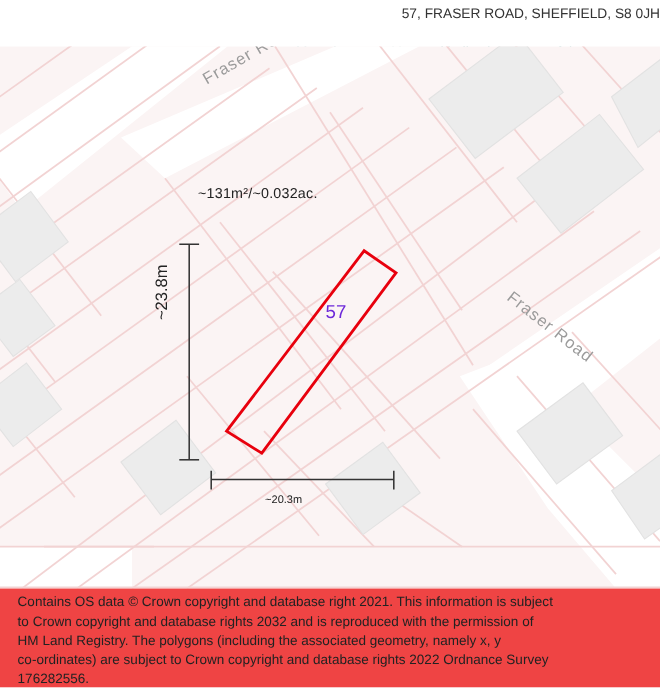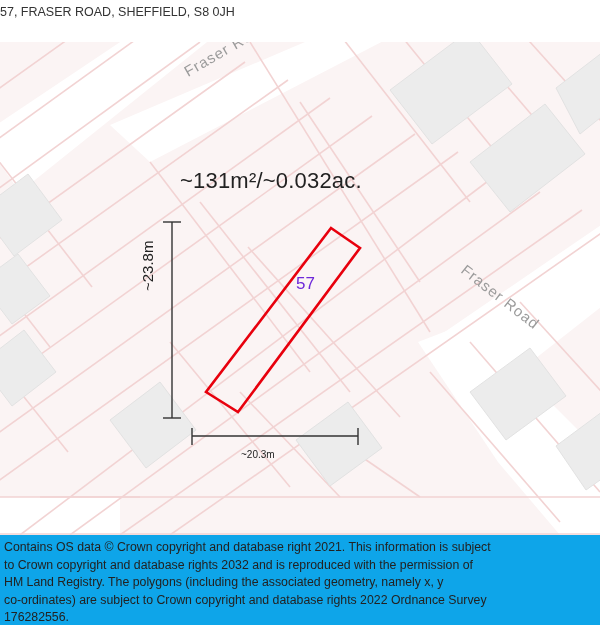--- a/index.html
+++ b/index.html
@@ -18,21 +18,21 @@
     position: relative;
     width: 600px;
     height: 625px;
   }
   .header {
     position: absolute;
     top: 0;
     left: 0;
     width: 600px;
     height: 42px;
-    text-align: left;
+    text-align: right;
     background: #ffffff;
   }
   .header-title {
     margin: 0;
     padding-top: 4px;
     font-size: 12.5px;
     font-weight: 400;
     color: #333333;
     line-height: 16px;
   }
@@ -55,35 +55,35 @@
   }
   .map svg {
     display: block;
   }
   .footer {
     position: absolute;
     top: 535px;
     left: 0;
     width: 600px;
     height: 90px;
-    background: #0ea5e9;
-    padding: 4px 4px 0 4px;
+    background: #ef4444;
+    padding: 4px 4px 0 16px;
     box-sizing: border-box;
   }
   .footer p {
     margin: 0;
     font-size: 12.3px;
     line-height: 17.5px;
     color: #222222;
   }
   .area-label {
     position: absolute;
     left: 180px;
     top: 126px;
-    font-size: 22px;
+    font-size: 13px;
     color: #222222;
     letter-spacing: 0.2px;
     text-align: center;
   }
   .plot-number {
     position: absolute;
     left: 296px;
     top: 232px;
     font-size: 17px;
     color: #6d28d9;

